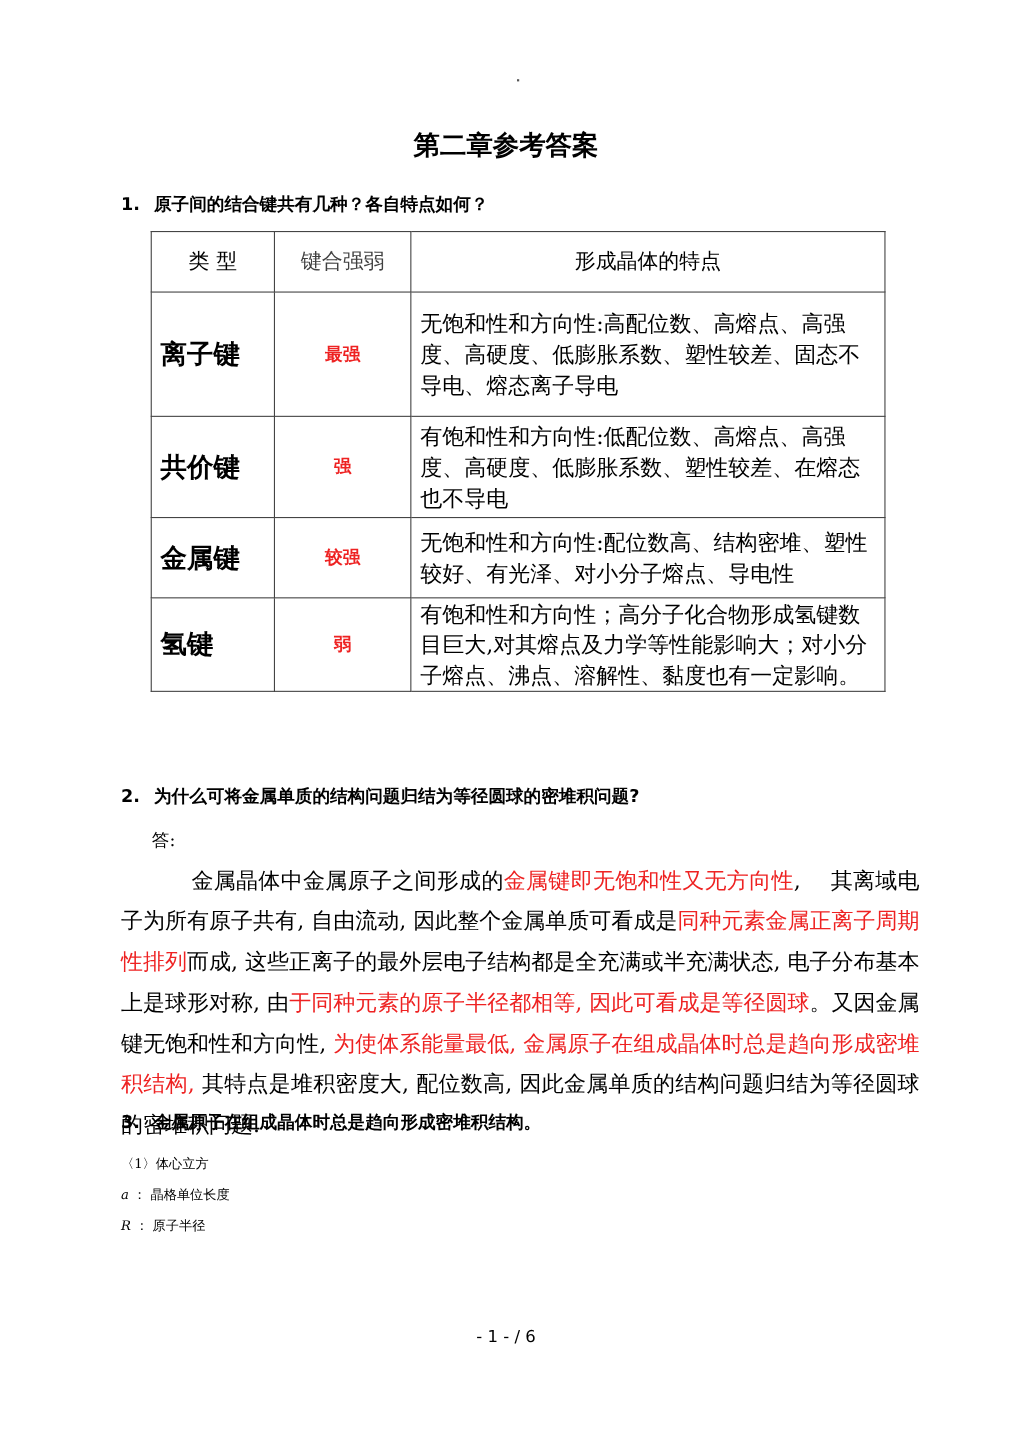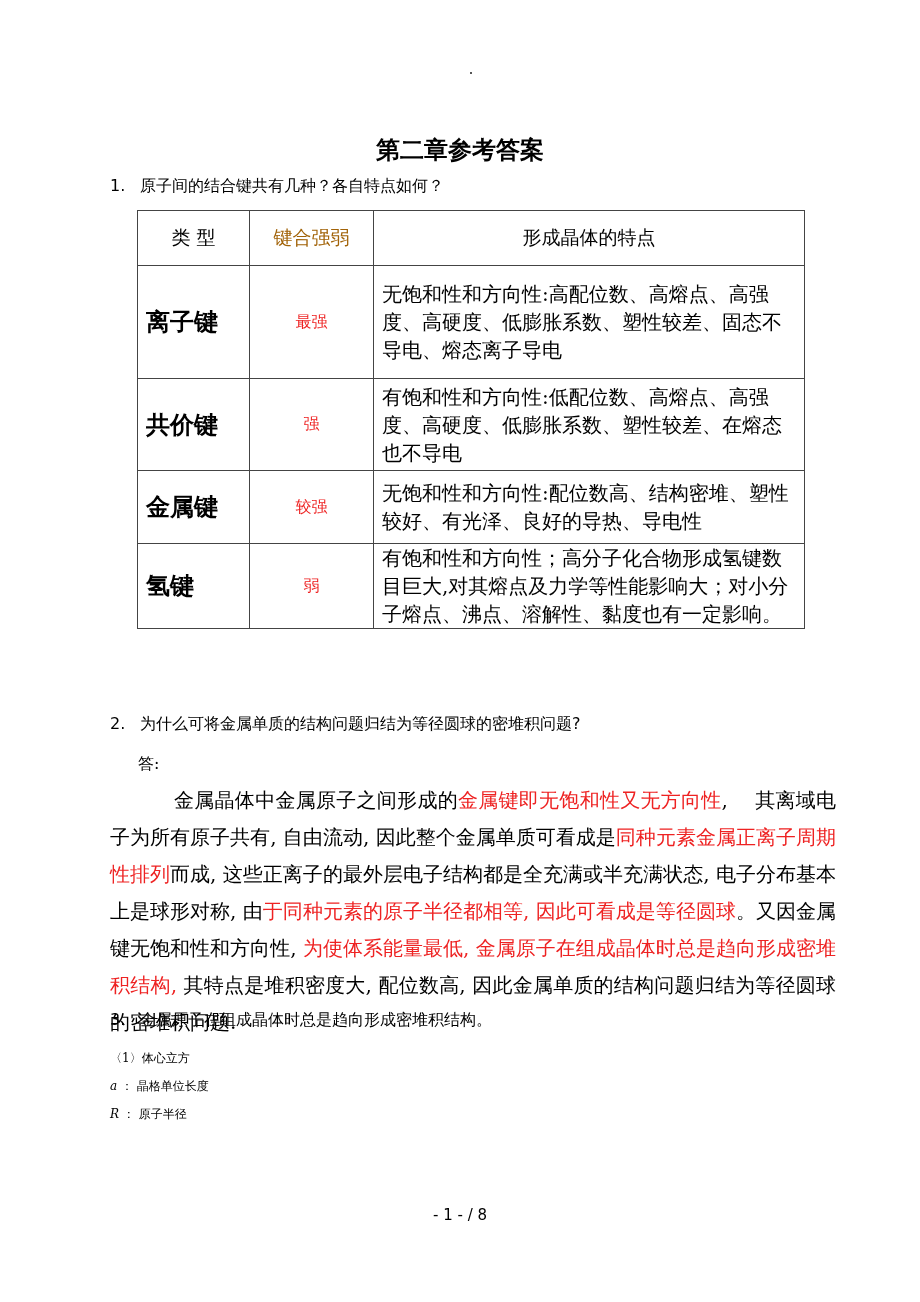--- a/index.html
+++ b/index.html
@@ -1,31 +1,31 @@
 <!DOCTYPE html>
 <html><head>
 <meta charset="utf-8">
 <style>
   html, body { margin:0; padding:0; background:#ffffff; }
   body { width:920px; height:1302px; position:relative; overflow:hidden; color:#000;
          font-family: "DejaVu Serif", "Liberation Serif", serif; }
   .abs { position:absolute; }
   .dot { left:470px; top:72px; width:2px; height:2px; background:#555; }
-  .title { left:0; width:920px; top:134px; text-align:center; font-size:24px; font-weight:bold; font-family:Liberation Serif, serif; }
-  .q { font-family:"DejaVu Sans", "Liberation Sans", sans-serif; font-weight:normal; font-size:16px; }
+  .title { left:0; width:920px; top:116px; text-align:center; font-size:24px; font-weight:bold; font-family:Liberation Serif, serif; }
+  .q { font-family:"DejaVu Sans", "Liberation Sans", sans-serif; font-weight:bold; font-size:16px; }
   .q .num { display:inline-block; width:30px; }
   .q1 { left:110px; top:176px; }
   .q2 { left:110px; top:714px; color:#000000; }
   .q3 { left:110px; top:1010px; }
   table.bonds { position:absolute; left:137px; top:210px; width:668px; border-collapse:collapse; }
   table.bonds td, table.bonds th { border:1px solid #444; padding:0 8px; vertical-align:middle; }
   table.bonds th { height:54px; font-size:19px; font-weight:normal; font-family:"DejaVu Sans", sans-serif;text-align:center; }
-  th.c1 { width:95px; } th.c2 { width:107px; color:#a16207; }
+  th.c1 { width:95px; } th.c2 { width:107px; color:#404040; }
   td.type { font-size:24px; font-weight:bold; font-family:"DejaVu Sans", sans-serif; }
-  td.str { text-align:center; font-size:16px; color:#ee2222; }
+  td.str { text-align:center; font-size:16px; color:#ee2222;font-weight:bold; }
   td.feat { font-size:20px; line-height:28px; padding:0 8px; }
   .ans { left:138px; top:754px; font-size:16px; }
   .para { left:110px; width:726px; top:782px; font-size:20px; line-height:37px; text-indent:64px; text-align:justify; }
   .para .red { color:#ee2222; }
   .sub { left:110px; font-size:12px; }
   .sub i { font-style:italic; }
   .footer { left:0; width:920px; top:1206px; text-align:center; font-size:15px; font-family:"DejaVu Sans", sans-serif; }
 </style>
 </head>
 <body>
@@ -53,21 +53,21 @@
       <td class="feat">无饱和性和方向性:高配位数、高熔点、高强度、高硬度、低膨胀系数、塑性较差、固态不导电、熔态离子导电</td>
     </tr>
     <tr style="height:92px">
       <td class="type">共价键</td>
       <td class="str">强</td>
       <td class="feat">有饱和性和方向性:低配位数、高熔点、高强度、高硬度、低膨胀系数、塑性较差、在熔态也不导电</td>
     </tr>
     <tr style="height:73px">
       <td class="type">金属键</td>
       <td class="str">较强</td>
-      <td class="feat">无饱和性和方向性:配位数高、结构密堆、塑性较好、有光泽、良好的导热、导电性</td>
+      <td class="feat">无饱和性和方向性:配位数高、结构密堆、塑性较好、有光泽、对小分子熔点、导电性</td>
     </tr>
     <tr style="height:85px">
       <td class="type">氢键</td>
       <td class="str">弱</td>
       <td class="feat">有饱和性和方向性；高分子化合物形成氢键数目巨大,对其熔点及力学等性能影响大；对小分子熔点、沸点、溶解性、黏度也有一定影响。</td>
     </tr>
   </tbody>
 </table>
 
 <div class="abs q q2">
@@ -85,13 +85,13 @@
 </div>
 
 <div class="abs sub" style="top:1050px">〈1〉体心立方</div>
 <div class="abs sub" style="top:1078px">
   <i>a</i><span> ：</span>&nbsp;<span>晶格单位长度</span>
 </div>
 <div class="abs sub" style="top:1106px">
   <i>R</i><span> ：</span>&nbsp;<span>原子半径</span>
 </div>
 
-<div class="abs footer">- 1 -  / 8</div>
+<div class="abs footer">- 1 -  / 6</div>
 
 </body></html>

